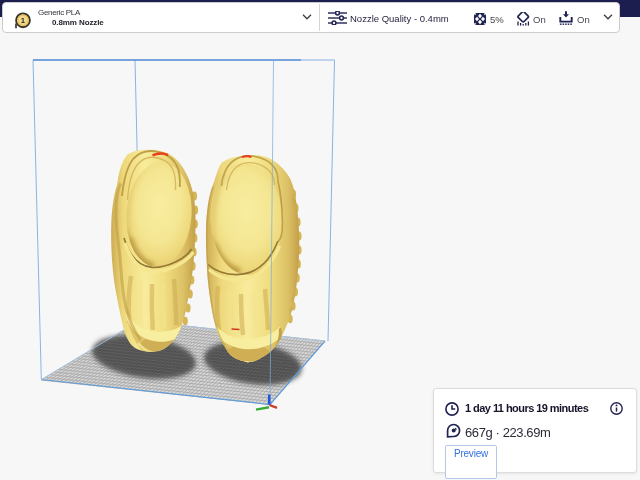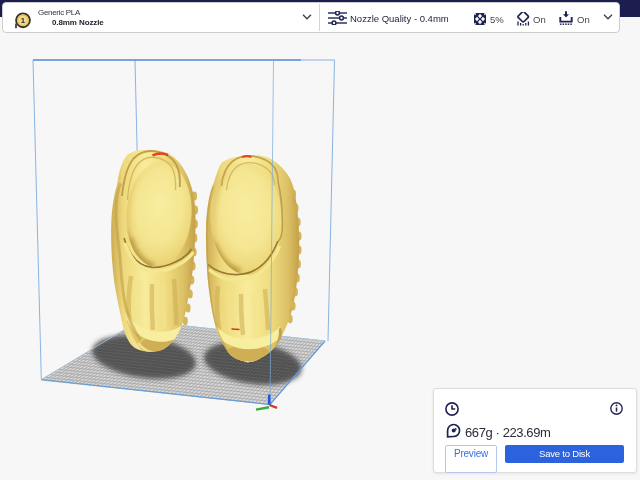--- a/index.html
+++ b/index.html
@@ -8,21 +8,21 @@
   .sep{position:absolute;top:1px;left:316px;width:1px;height:27px;background:#d5d5d5;}
   .t1{position:absolute;left:35px;top:5px;font-size:8px;letter-spacing:-0.3px;color:#33333d;}
   .t2{position:absolute;left:49px;top:15px;font-size:8px;letter-spacing:-0.1px;font-weight:bold;color:#23232d;}
   .dq{position:absolute;left:347px;top:9.5px;font-size:9.5px;color:#252540;}
   .pct{position:absolute;left:487px;top:10.5px;font-size:9.5px;color:#44444e;}
   .on1{position:absolute;left:530px;top:10.5px;font-size:9.5px;color:#44444e;}
   .on2{position:absolute;left:574px;top:10.5px;font-size:9.5px;color:#44444e;}
   #card{position:absolute;left:433px;top:388px;width:202px;height:83px;background:#fff;border:1px solid #ddd;border-radius:3px;box-shadow:0 1px 3px rgba(0,0,0,.08);}
   .time{position:absolute;left:31px;top:12.5px;font-size:11px;letter-spacing:-0.55px;font-weight:bold;color:#14142a;}
   .mat{position:absolute;left:31px;top:36px;font-size:13px;letter-spacing:-0.4px;color:#2c2c3a;}
-  .btn1{position:absolute;left:11px;top:56px;width:52px;height:28px;box-sizing:border-box;border:1px solid #b3c7ea;border-radius:2px;background:#fff;color:#3572de;font-size:10px;letter-spacing:-0.2px;text-align:center;line-height:15px;}
+  .btn1{position:absolute;left:11px;top:56px;width:52px;height:34px;box-sizing:border-box;border:1px solid #b3c7ea;border-radius:2px;background:#fff;color:#3572de;font-size:10px;letter-spacing:-0.2px;text-align:center;line-height:15px;}
   .btn2{position:absolute;left:71px;top:56px;width:119px;height:18px;border-radius:2px;background:#2d62de;color:#fff;font-size:9.5px;letter-spacing:-0.2px;text-align:center;line-height:18px;}
 </style></head>
 <body>
 <div id="app">
 <div id="hdr"></div>
 <svg id="scene" width="640" height="480" viewBox="0 0 640 480" style="position:absolute;left:0;top:0">
   <defs>
     <filter id="blur3" x="-40%" y="-40%" width="180%" height="180%">
           <feGaussianBlur stdDeviation="2.6"></feGaussianBlur>
         </filter>
@@ -287,26 +287,26 @@
   <div class="on2">On</div>
   <svg width="10" height="6" viewBox="0 0 10 6" style="position:absolute;left:600px;top:11px">
  <path d="M1 0.8 L5 4.8 L9 0.8" stroke="#3c3c48" stroke-width="1.3" fill="none"></path>
       </svg>
 </div>
 <div id="card">
   <svg width="14" height="14" viewBox="0 0 14 14" style="position:absolute;left:11px;top:13px">
  <circle cx="7" cy="7" r="6.1" fill="none" stroke="#1f2352" stroke-width="1.6"></circle>
  <path d="M7 3.2 L7 7 L10.2 7" stroke="#1f2352" stroke-width="1.6" fill="none"></path>
 </svg>
+  <div class="time">1 day 11 hours 19 minutes</div>
   <svg width="15" height="15" viewBox="0 0 15 15" style="position:absolute;left:12px;top:34px">
  <path d="M1.6 13.8 L1.6 7.5 A6 6 0 1 1 7.5 13.5 Z" fill="none" stroke="#1f2352" stroke-width="1.7"></path>
  <circle cx="7.7" cy="7.6" r="2" fill="#1f2352"></circle>
  <path d="M9.2 5.2 a2.6 2.6 0 0 1 1 1.6" stroke="#1f2352" stroke-width="1.4" fill="none"></path>
 </svg>
   <div class="mat">667g · 223.69m</div>
   <svg width="13" height="13" viewBox="0 0 13 13" style="position:absolute;left:176px;top:13px">
  <circle cx="6.5" cy="6.5" r="5.7" fill="none" stroke="#1f2352" stroke-width="1.4"></circle>
  <line x1="6.5" y1="5.5" x2="6.5" y2="9.6" stroke="#1f2352" stroke-width="1.5"></line>
  <circle cx="6.5" cy="3.4" r="0.95" fill="#1f2352"></circle>
 </svg>
   <div class="btn1">Preview</div>
-  <div class="btn2">Save to Disk</div>
 </div>
 </div>
 </body></html>

